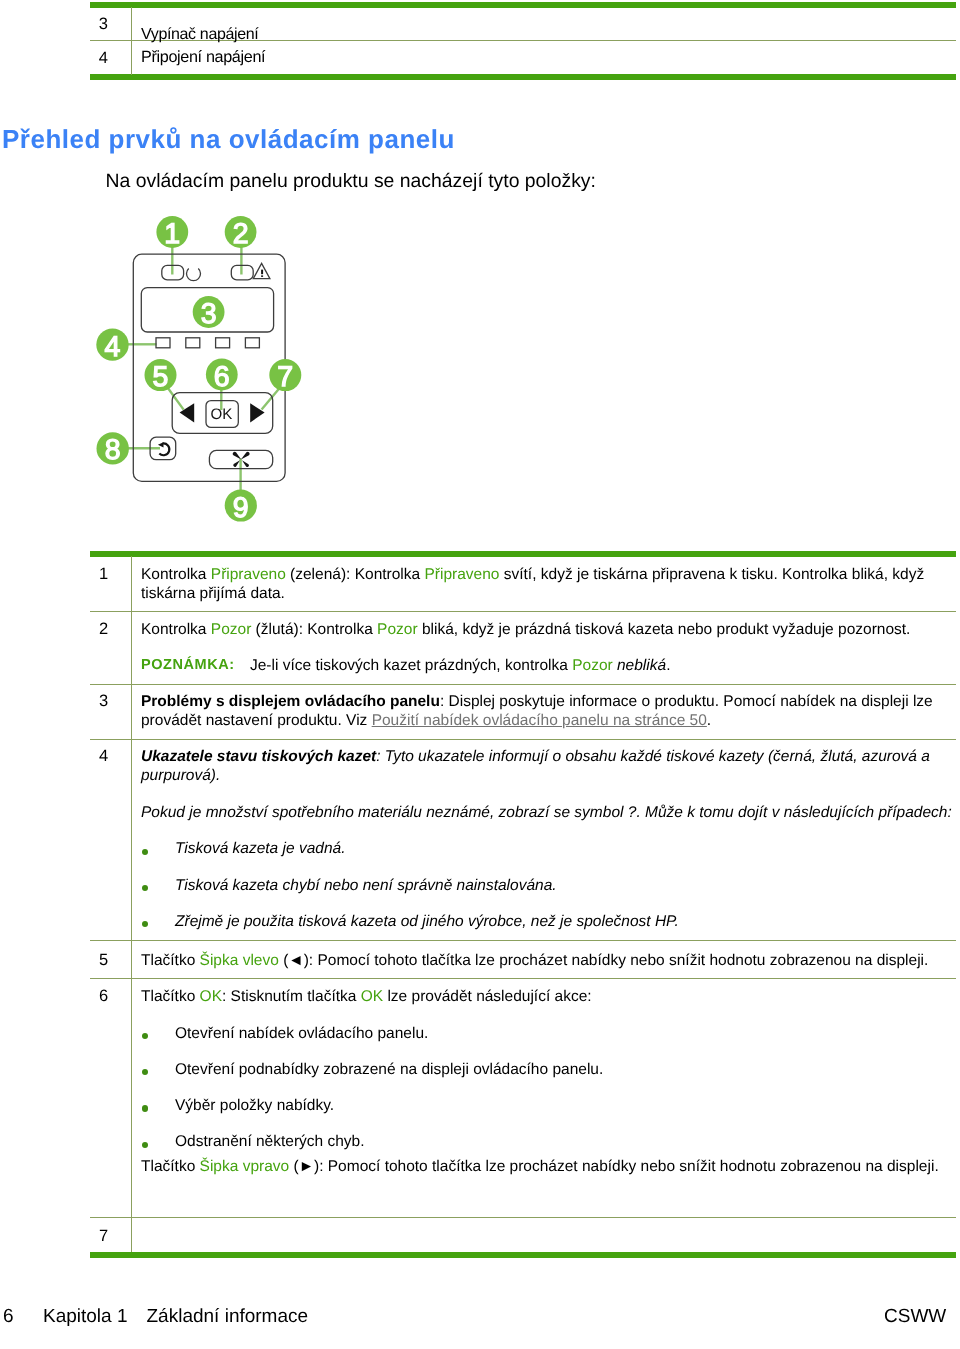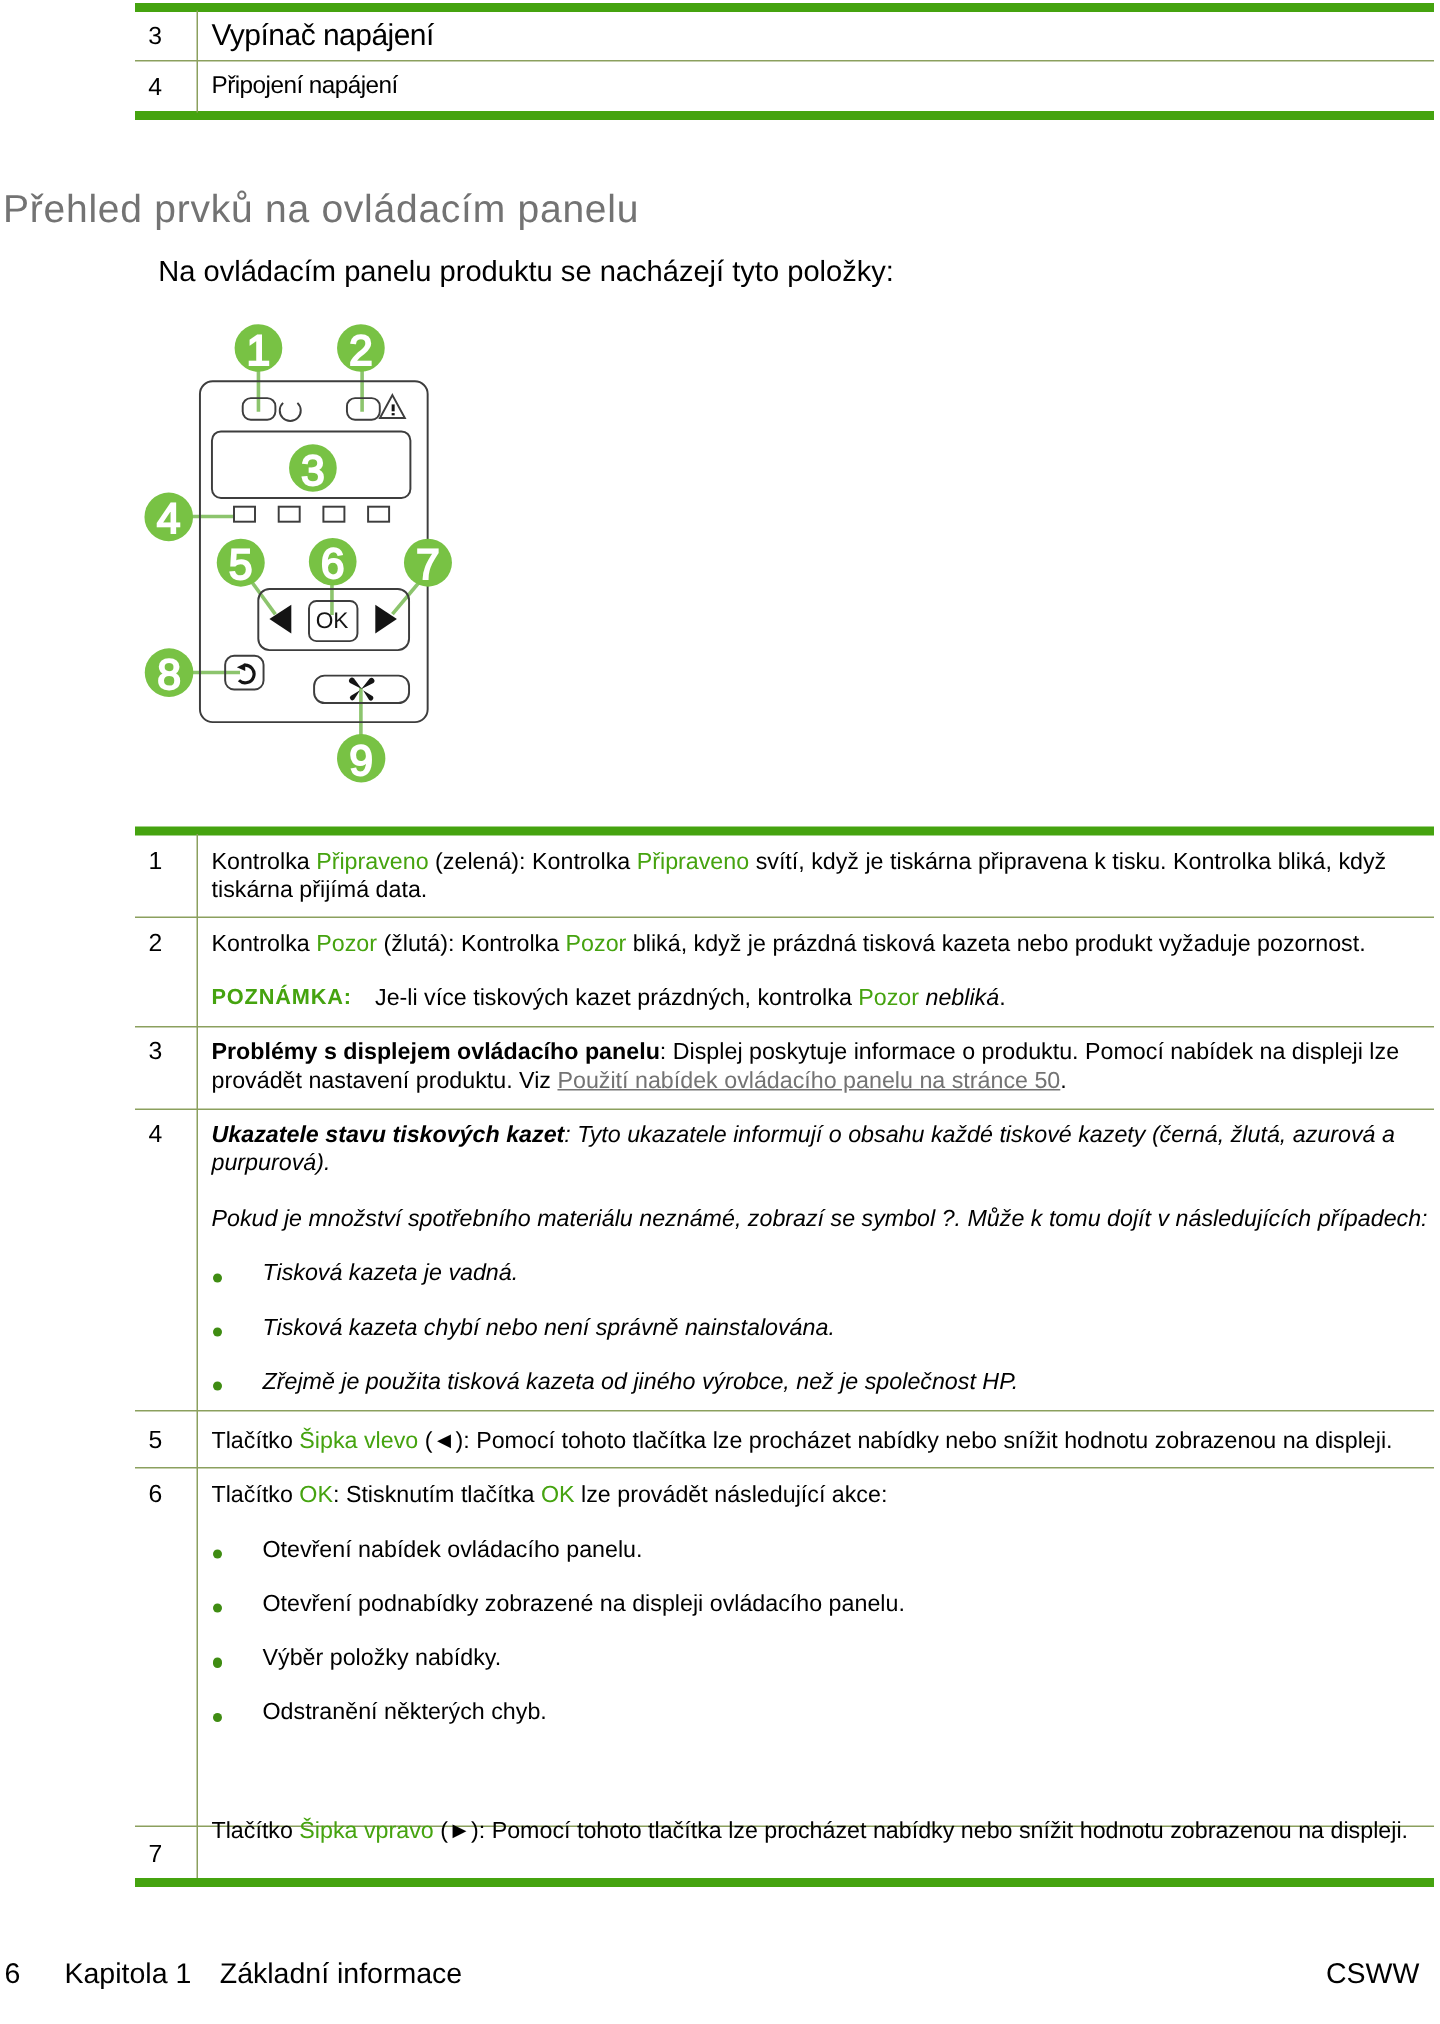--- a/index.html
+++ b/index.html
@@ -14,21 +14,21 @@
   .cell{position:absolute;left:141px;width:818px;font-size:15.5px;line-height:19px;color:#000;}
   .cell p{margin:0;}
   .cell p + p{margin-top:17.8px;}
 
   .g{color:#45a30f;}
   .b{font-weight:bold;}
   .i{font-style:italic;}
   .lnk{color:#737373;text-decoration:underline;}
 
   h1.heading{position:absolute;left:2px;top:124px;margin:0;font-size:26px;letter-spacing:0.5px;
-             font-weight:normal;color:#737373;white-space:nowrap;}
+             font-weight:bold;color:#3b82f6;white-space:nowrap;}
   .intro{position:absolute;left:89.5px;top:169.7px;font-size:19.4px;white-space:nowrap;margin-left:16px;}
 
   ul.bullets{list-style:none;margin:17.3px 0 0 0;padding:0;}
   ul.bullets li{position:relative;padding-left:34px;margin-top:17.3px;}
   ul.bullets li:first-child{margin-top:0;}
   ul.bullets li:before{content:"";position:absolute;left:0.8px;top:9.3px;width:6.2px;height:6.2px;
               border-radius:50%;background:#3f8c12;}
 
   .noteRow{display:flex;margin-top:17.3px;}
   .noteLbl{color:#45a30f;font-weight:bold;font-size:14.5px;letter-spacing:0.55px;
@@ -39,21 +39,21 @@
 </head>
 <body>
 
 <div class="page">
 
   <div class="gbar" style="left:90px;top:2px;width:866px;"></div>
   <div class="hline" style="left:90px;top:40px;width:866px;"></div>
   <div class="gbar" style="left:90px;top:74px;width:866px;"></div>
   <div class="vline" style="left:131px;top:7px;height:68px;"></div>
   <div class="num" style="left:98.8px;top:14.6px;">3</div>
-  <div class="cell" style="top:15px;font-size:20px;letter-spacing:-0.35px;">Vypínač napájení</div>
+  <div class="cell" style="top:25px;font-size:16px;letter-spacing:-0.35px;">Vypínač napájení</div>
   <div class="num" style="left:98.8px;top:48.6px;">4</div>
   <div class="cell" style="top:48.3px;font-size:16.2px;letter-spacing:-0.35px;">Připojení napájení</div>
 
   <h1 class="heading">Přehled prvků na ovládacím panelu</h1>
   <div class="intro">Na ovládacím panelu produktu se nacházejí tyto položky:</div>
 
   <svg id="diagram" xmlns="http://www.w3.org/2000/svg" viewBox="88 208 220 320" style="position:absolute;left:88px;top:208px;width:220px;height:320px;">
     <g fill="none" stroke="#3d3d3d" stroke-width="1.3">
 
       <g stroke="#8cc46d" stroke-width="2.4" stroke-linecap="butt">
@@ -179,21 +179,21 @@
     <p><span>Tlačítko </span><span class="g">OK</span><span>: Stisknutím tlačítka </span><span class="g">OK</span><span> lze provádět následující akce:</span></p>
     <ul class="bullets">
       <li>Otevření nabídek ovládacího panelu.</li>
       <li>Otevření podnabídky zobrazené na displeji ovládacího panelu.</li>
       <li>Výběr položky nabídky.</li>
       <li>Odstranění některých chyb.</li>
     </ul>
   </div>
 
   <div class="num" style="left:99px;top:1227.2px;">7</div>
-  <div class="cell" style="top:1211px;">
+  <div class="cell" style="top:1157px;">
     <p><span>Tlačítko </span><span class="g">Šipka vpravo</span><span> (</span><span>►</span><span>): Pomocí tohoto tlačítka lze procházet nabídky nebo snížit hodnotu zobrazenou na displeji.</span></p>
   </div>
 
   <span class="ftr" style="left:3px;">6</span>
   <span class="ftr" style="left:43px;">Kapitola 1 Základní informace</span>
   <span class="ftr" style="left:884px;">CSWW</span>
 
 </div>
 
 </body></html>

